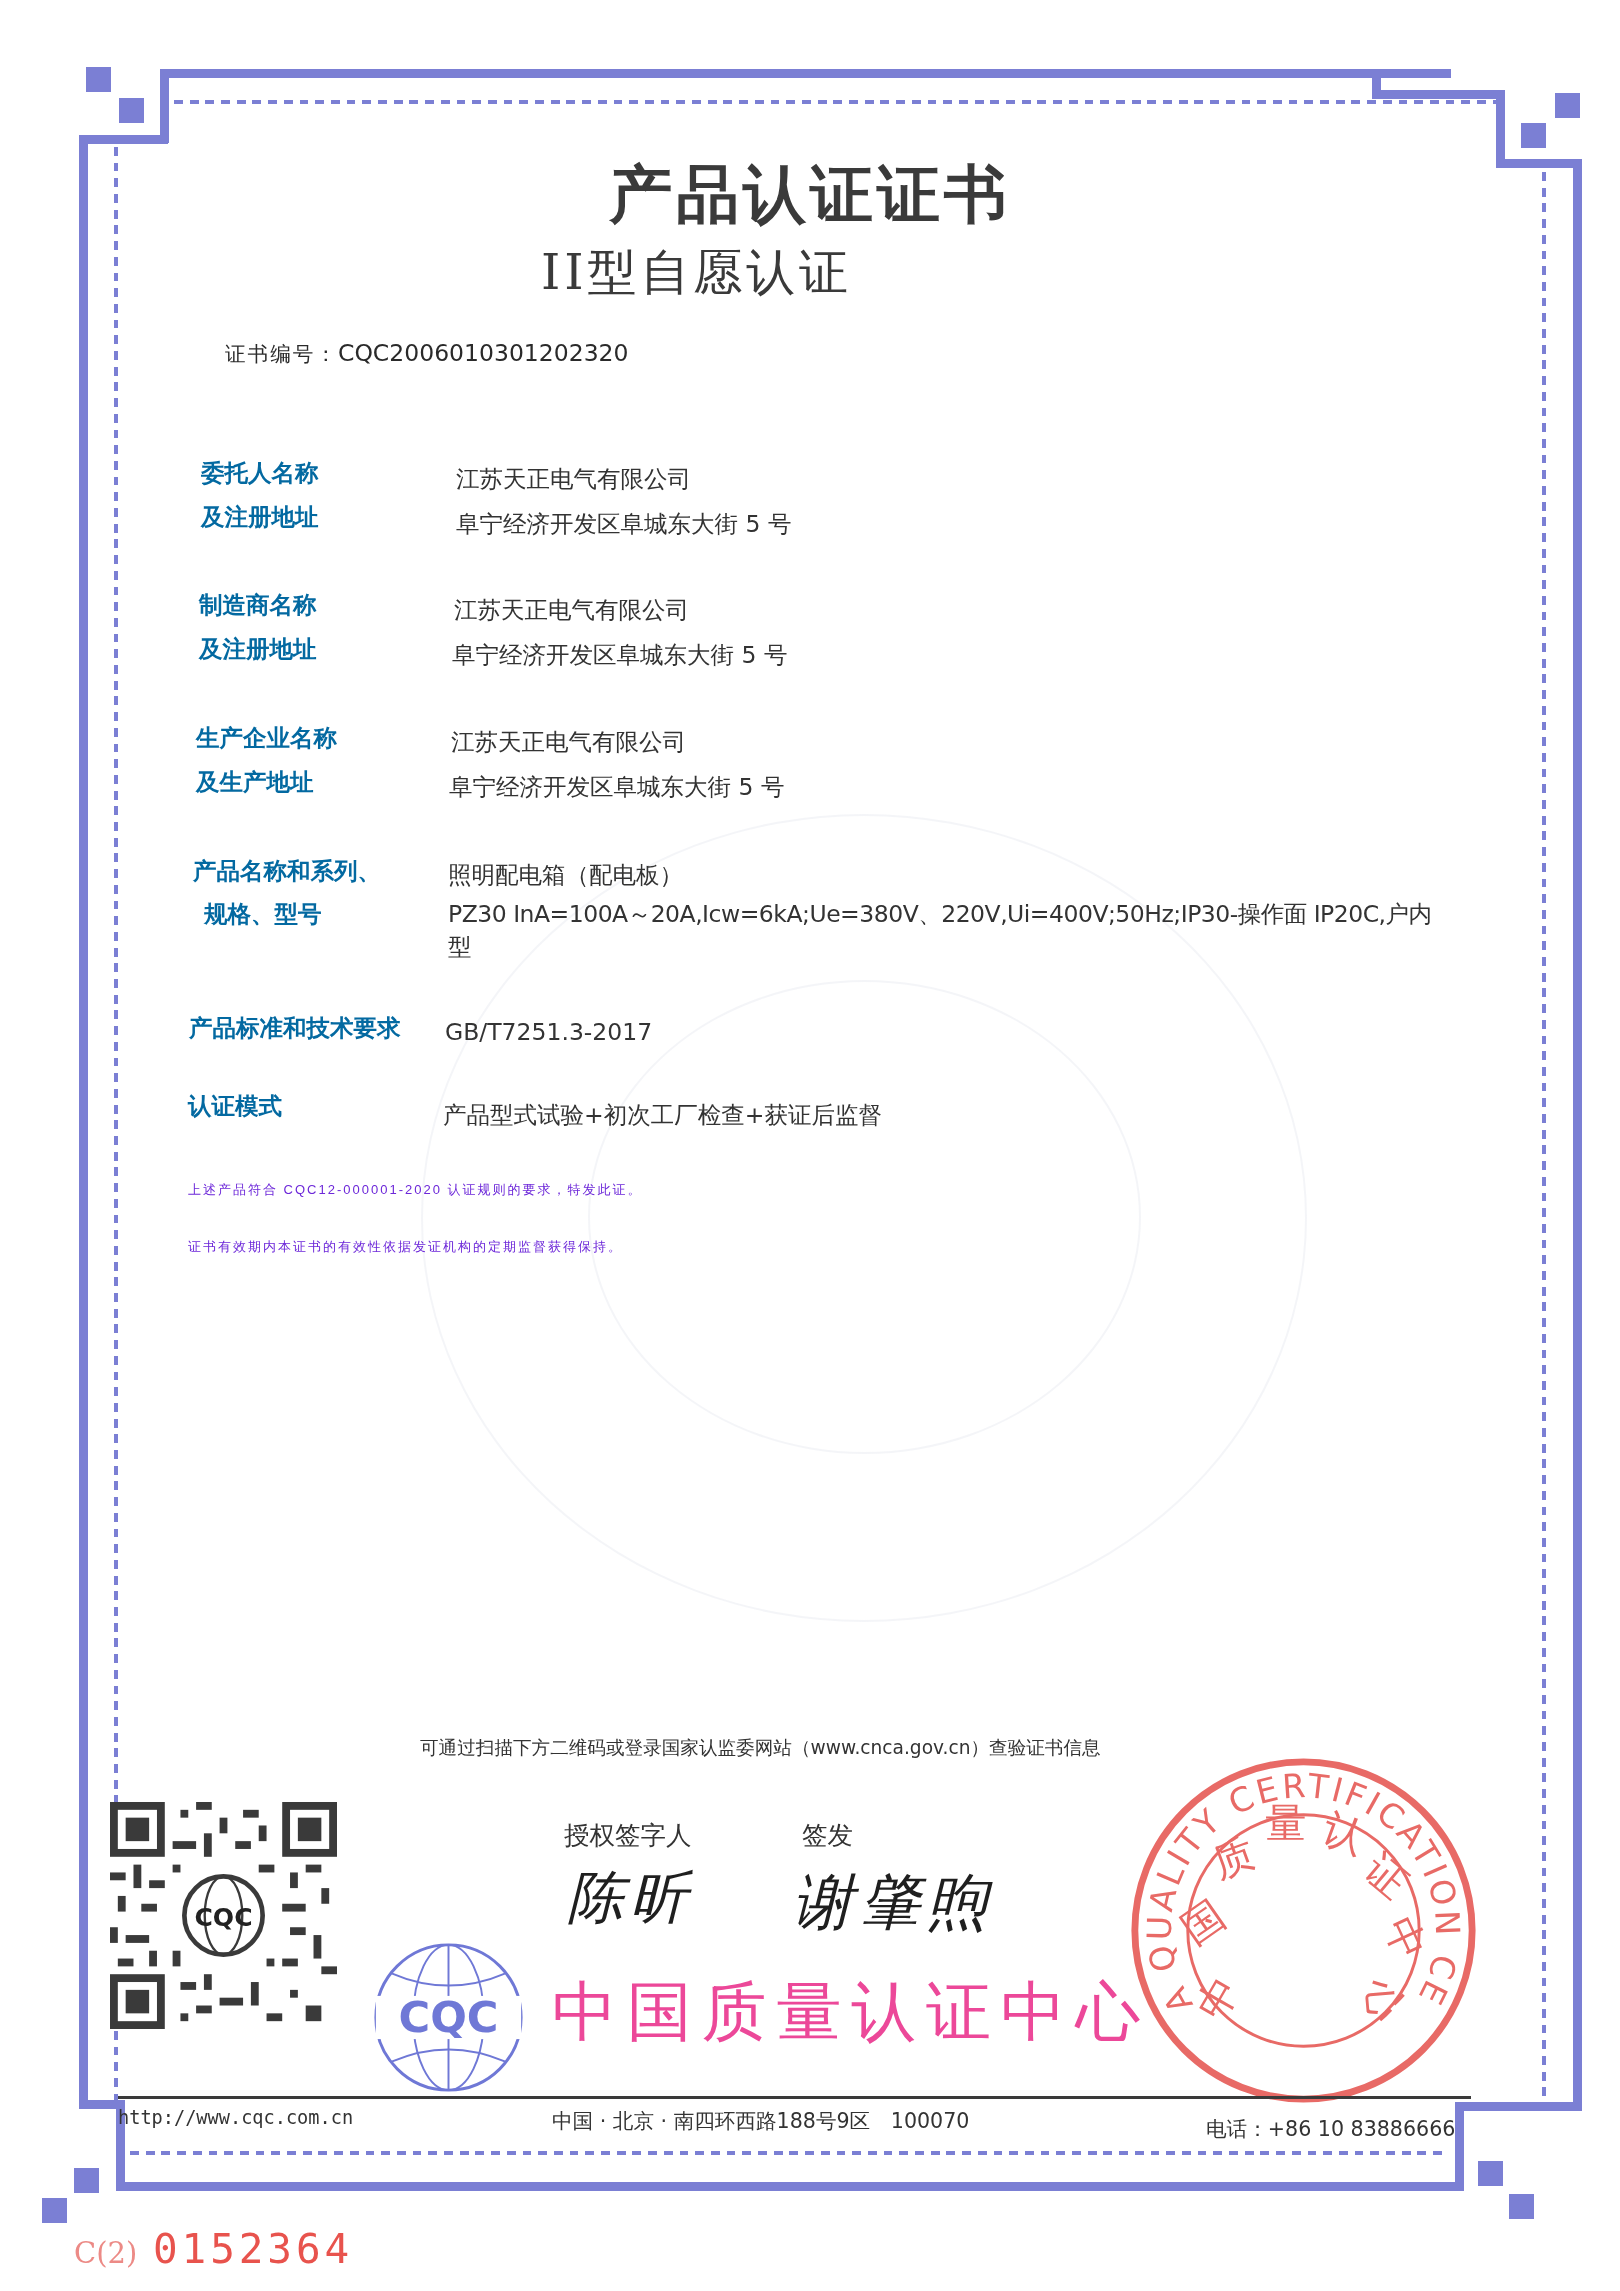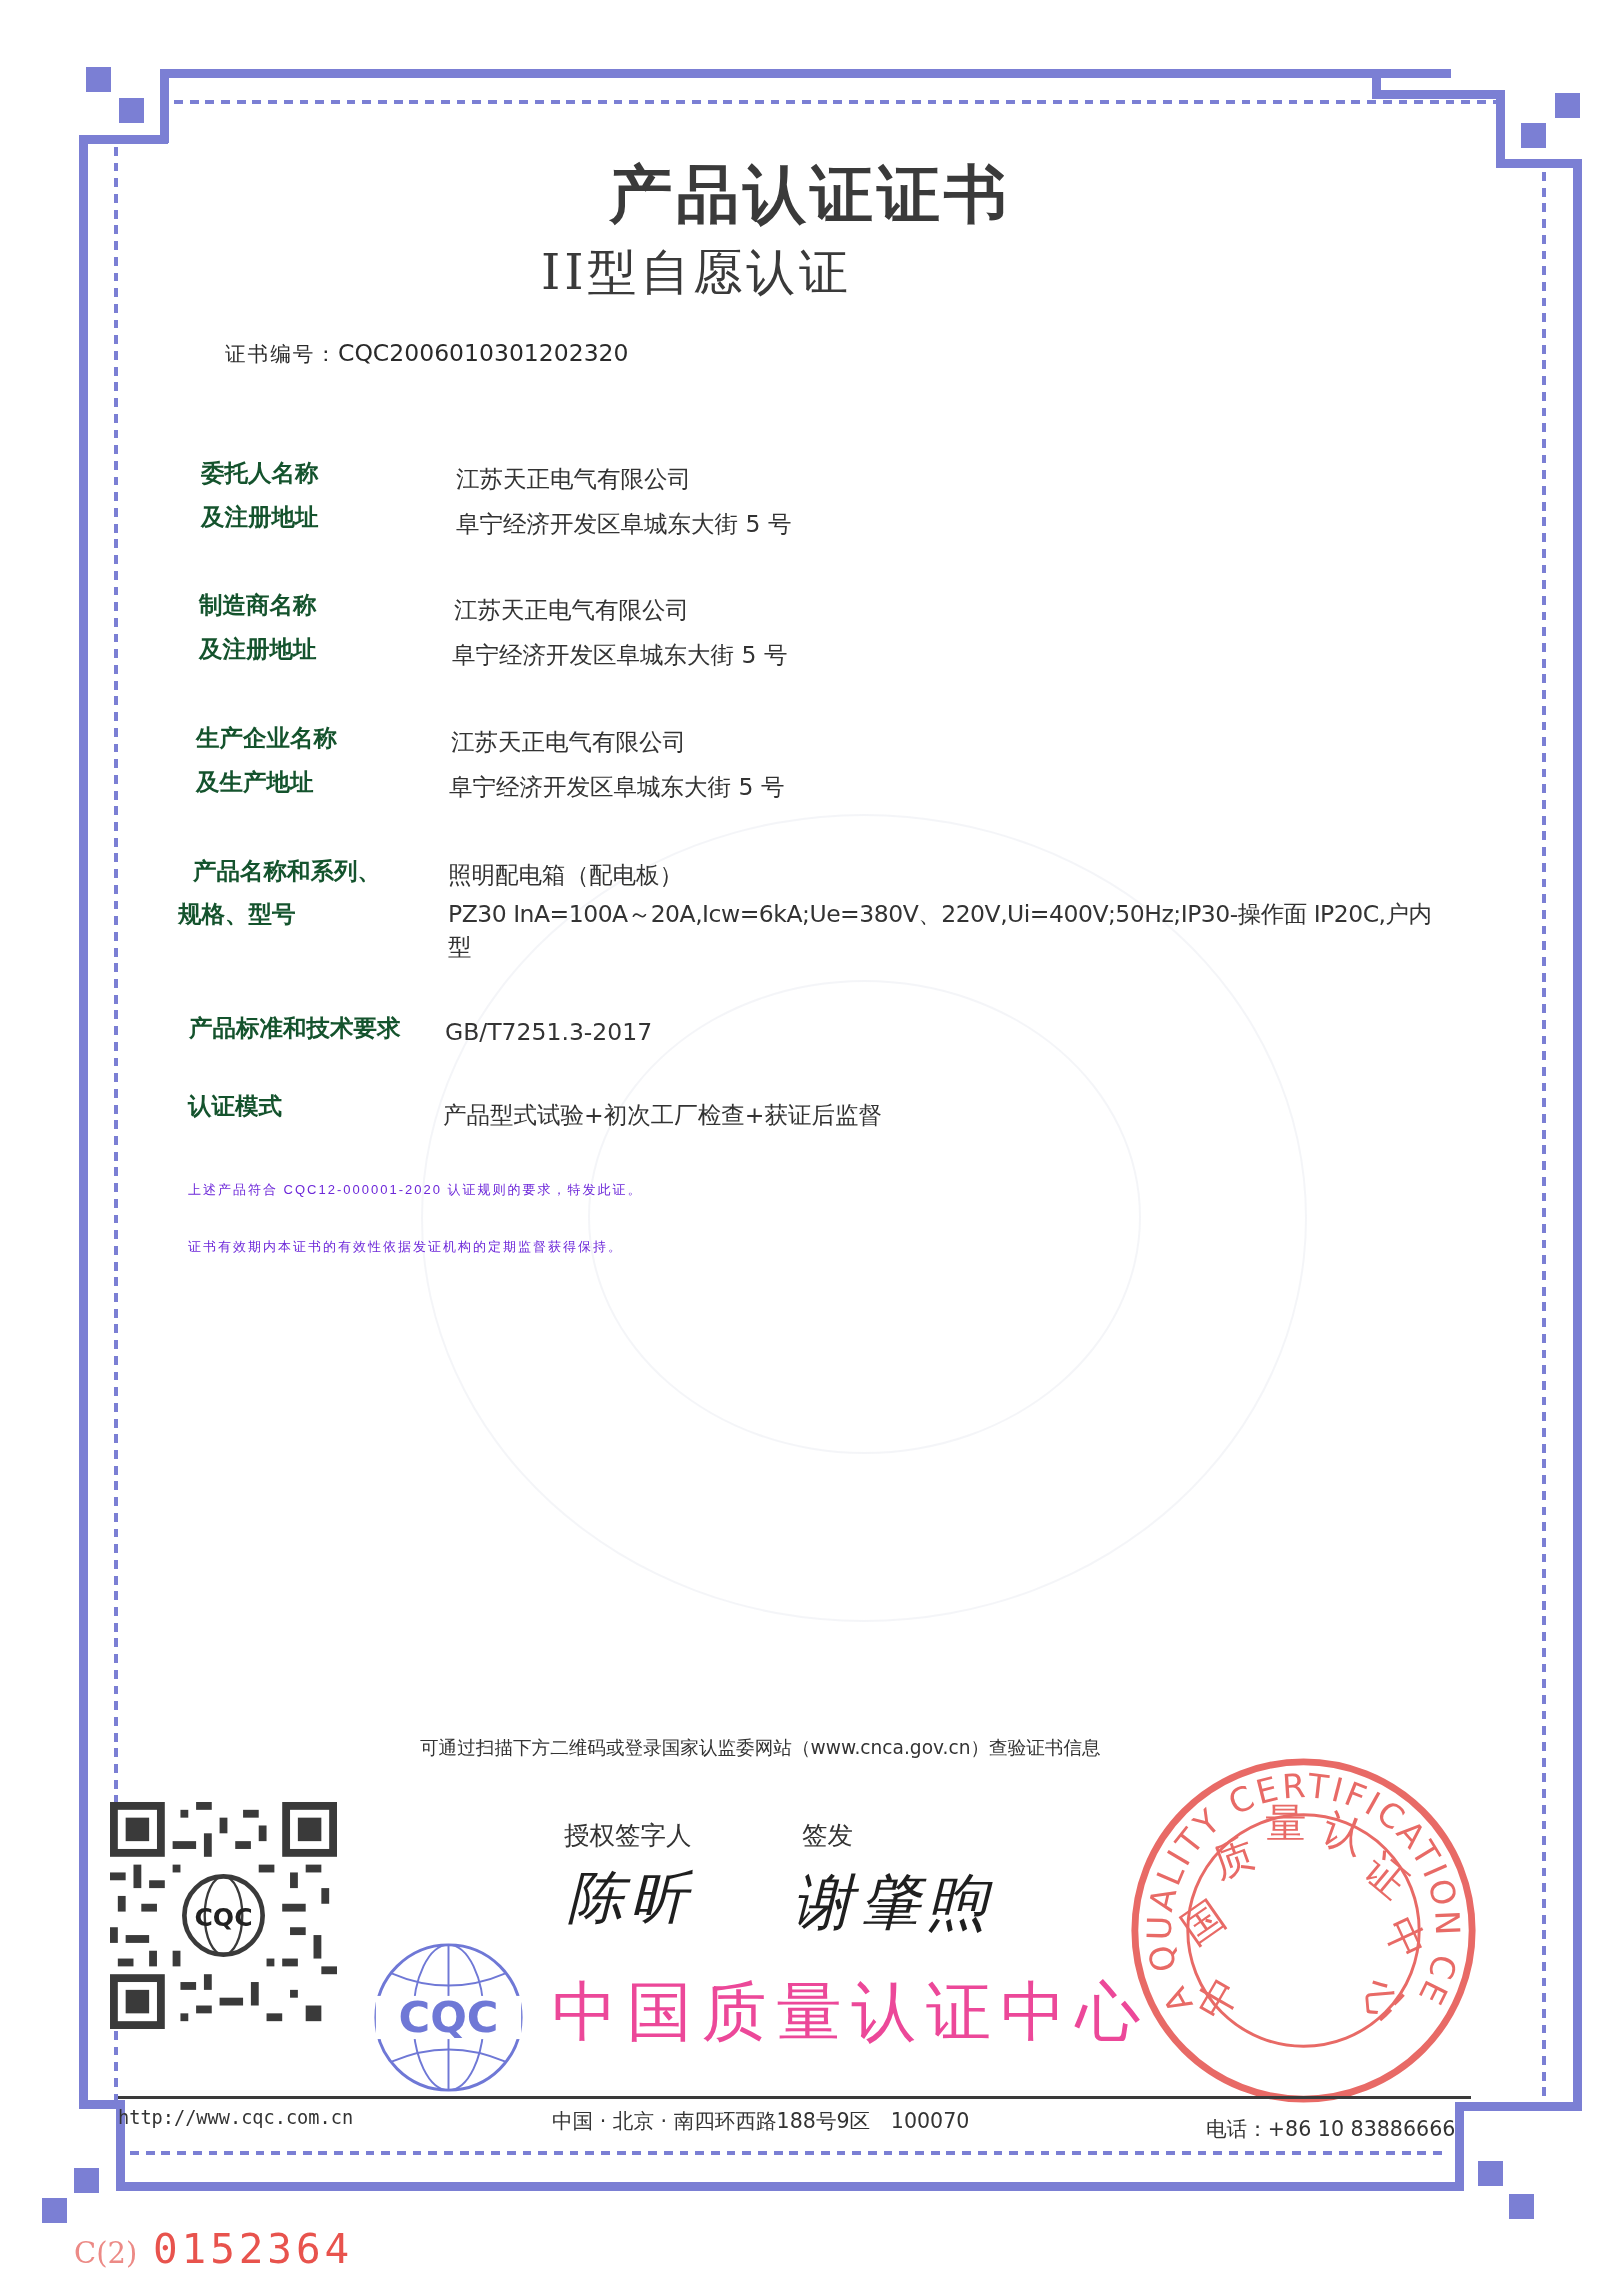--- a/index.html
+++ b/index.html
@@ -26,21 +26,21 @@
   .subtitle { position: absolute; left: 0; width: 1393px; top: 240px; text-align: center;
               font-family: "DejaVu Serif", "Liberation Serif", serif;
               font-size: 49px; color: #3a3a3a; letter-spacing: 3.9px; }
 
   .cert-no { position: absolute; left: 225px; top: 339px; font-size: 23.5px; }
   .cert-no .lbl { font-family: "DejaVu Serif", serif; font-size: 20.6px; letter-spacing: 2px; }
   .dates { position: absolute; left: 1083px; top: 351px; font-size: 24.5px; line-height: 41px; }
   .dates .lbl { font-family: "DejaVu Serif", serif; font-size: 20.6px; letter-spacing: 2px; }
 
   
-  .field-label { position: absolute; font-size: 23.5px; font-weight: bold; color: #14532d; line-height: 44px; }
+  .field-label { position: absolute; font-size: 23.5px; font-weight: bold; color: #0369a1; line-height: 44px; }
   .field-value { position: absolute; font-size: 23.5px; color: #333; line-height: 44px; }
 
   .statement { position: absolute; left: 188px; font-family: Liberation Sans, sans-serif;
                font-size: 13px; letter-spacing: 2px; color: #6d28d9; }
 
   
   .verify-note { position: absolute; left: 420px; top: 1735px; font-size: 18.6px; color: #333; }
   .qr { position: absolute; left: 110px; top: 1802px; width: 227px; height: 227px; }
   .sign-label { position: absolute; font-size: 25.5px; color: #333; }
   .signature { position: absolute; font-family: "DejaVu Serif", serif; font-style: italic;
@@ -115,21 +115,21 @@
 <div class="field-label" style="left:199px; top:627px;">及注册地址</div>
 <div class="field-value" style="left:454px; top:588px;">江苏天正电气有限公司</div>
 <div class="field-value" style="left:452px; top:633px;">阜宁经济开发区阜城东大街 5 号</div>
 
 <div class="field-label" style="left:196px; top:716px;">生产企业名称</div>
 <div class="field-label" style="left:196px; top:760px;">及生产地址</div>
 <div class="field-value" style="left:451px; top:720px;">江苏天正电气有限公司</div>
 <div class="field-value" style="left:449px; top:765px;">阜宁经济开发区阜城东大街 5 号</div>
 
 <div class="field-label" style="left:193px; top:849px;">产品名称和系列、</div>
-<div class="field-label" style="left:178px; top:892px;">规格、型号</div>
+<div class="field-label" style="left:204px; top:892px;">规格、型号</div>
 <div class="field-value" style="left:448px; top:853px;">照明配电箱（配电板）</div>
 <div class="field-value" style="left:448px; top:892px; letter-spacing:-0.5px;">PZ30 InA=100A～20A,Icw=6kA;Ue=380V、220V,Ui=400V;50Hz;IP30-操作面 IP20C,户内</div>
 <div class="field-value" style="left:448px; top:925px;">型</div>
 
 <div class="field-label" style="left:189px; top:1006px;">产品标准和技术要求</div>
 <div class="field-value" style="left:445px; top:1010px;">GB/T7251.3-2017</div>
 
 <div class="field-label" style="left:188px; top:1084px;">认证模式</div>
 <div class="field-value" style="left:443px; top:1093px;">产品型式试验+初次工厂检查+获证后监督</div>
 

